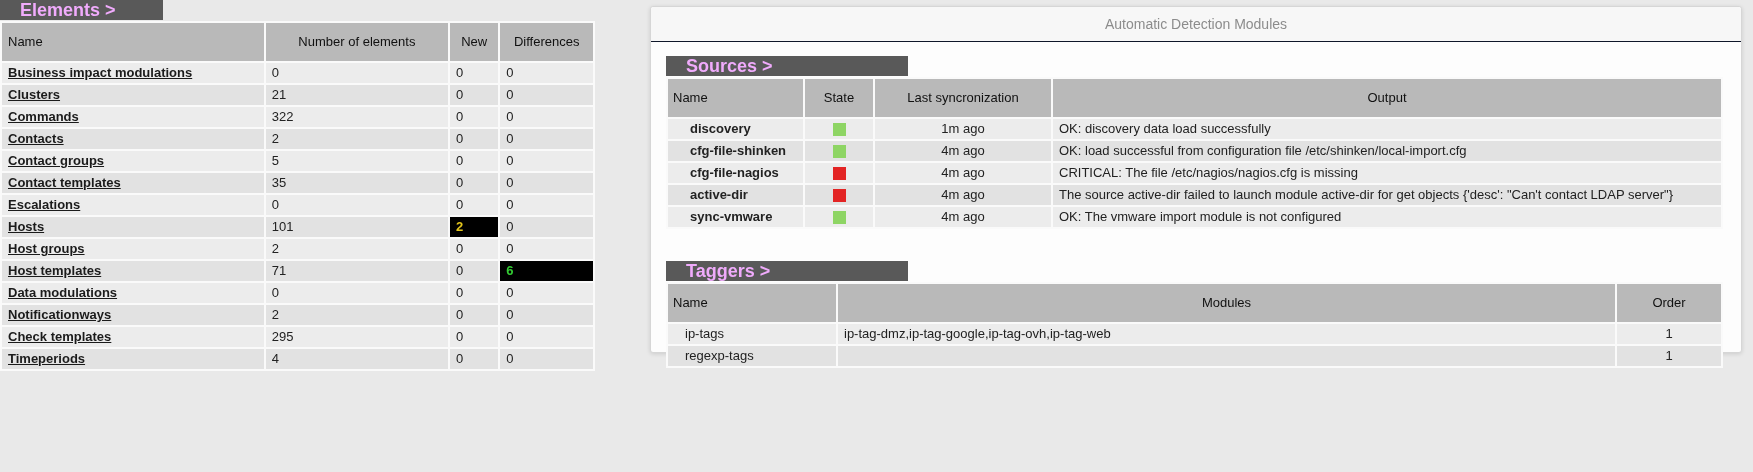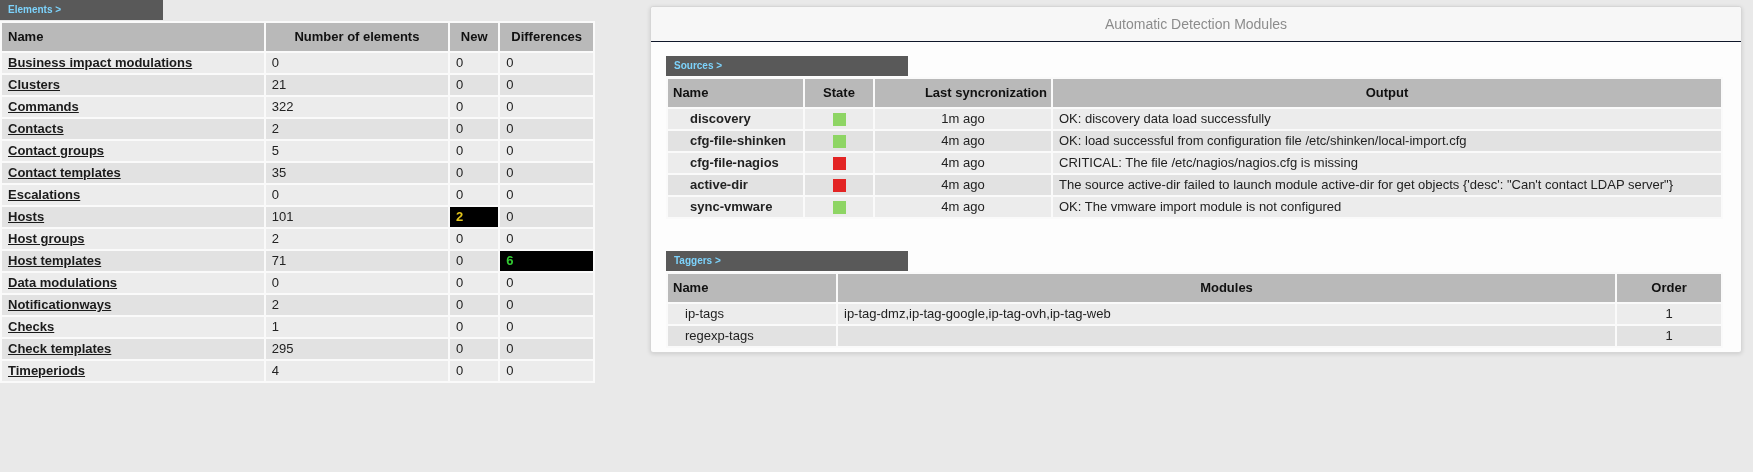--- a/index.html
+++ b/index.html
@@ -5,30 +5,30 @@
   html,body{margin:0;padding:0;}
   body{
     width:1753px;height:472px;
     background:#e9e9e9;
     font-family:"Liberation Sans",sans-serif;
     overflow:hidden;
     position:relative;
     color:#1a1a1a;
   }
   .section-box{
-    background:#595959;color:#7dd3fc;
-    font-weight:bold;font-size:10px;
+    background:#595959;color:#f0abfc;
+    font-weight:bold;font-size:18px;
     line-height:20px;height:20px;
-    padding-left:8px;box-sizing:border-box;
+    padding-left:20px;box-sizing:border-box;
   }
   table{border-collapse:separate;border-spacing:2px;background:#fafafa;table-layout:fixed;}
   th{
     background:#b9b9b9;color:#111;
-    font-size:13px;font-weight:bold;
-    height:28px;line-height:20px;
+    font-size:13px;font-weight:normal;
+    height:38px;line-height:20px;
     padding:0 4px;white-space:nowrap;overflow:hidden;
   }
   td{
     font-size:13px;height:20px;line-height:20px;
     padding:0 4px;white-space:nowrap;overflow:hidden;color:#222;
   }
   tbody tr:nth-child(odd) td{background:#ececec;}
   tbody tr:nth-child(even) td{background:#e2e2e2;}
 
   
@@ -64,21 +64,21 @@
   }
   .card-body{padding:14px 0 0 15px;}
   .card-body .section-box{width:242px;}
 
   .sources-table{width:1057px;margin-top:1px;}
   .sources-table col.s1{width:135px;}
   .sources-table col.s2{width:68px;}
   .sources-table col.s3{width:176px;}
   .sources-table th.h-sname{text-align:left;padding-left:5px;}
   .sources-table th.h-state{text-align:center;}
-  .sources-table th.h-sync{text-align:right;}
+  .sources-table th.h-sync{text-align:center;}
   .sources-table th.h-out{text-align:center;margin-top:24px;}
   .sources-table td.c-sname{font-weight:bold;padding-left:22px;}
   .sources-table td.c-state{text-align:center;}
   .sources-table td.c-sync{text-align:center;}
   .sources-table td.c-out{padding-left:6px;}
   .state-sq{display:inline-block;width:13px;height:13px;vertical-align:middle;}
   .state-sq.state-ok{background:#8ed564;}
   .state-sq.state-critical{background:#e32424;}
 
   .taggers-gap{height:32px;}
@@ -179,26 +179,20 @@
         <td>0</td>
         <td>0</td>
       </tr>
       <tr>
         <td><a>Notificationways</a></td>
         <td>2</td>
         <td>0</td>
         <td>0</td>
       </tr>
       <tr>
-        <td><a>Checks</a></td>
-        <td>1</td>
-        <td>0</td>
-        <td>0</td>
-      </tr>
-      <tr>
         <td><a>Check templates</a></td>
         <td>295</td>
         <td>0</td>
         <td>0</td>
       </tr>
       <tr>
         <td><a>Timeperiods</a></td>
         <td>4</td>
         <td>0</td>
         <td>0</td>

